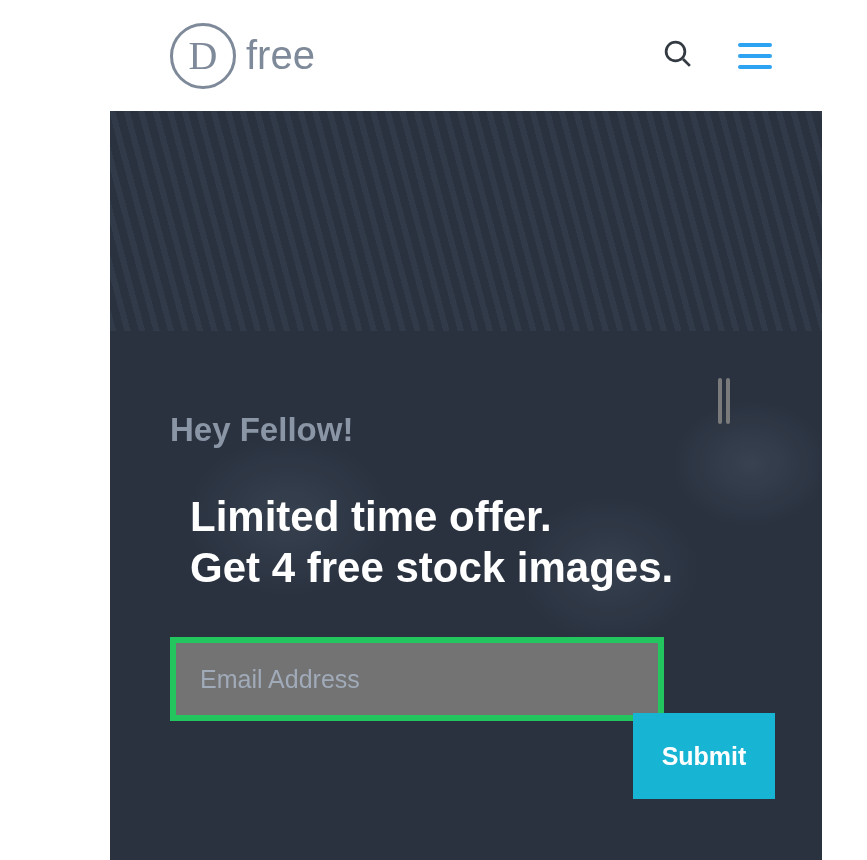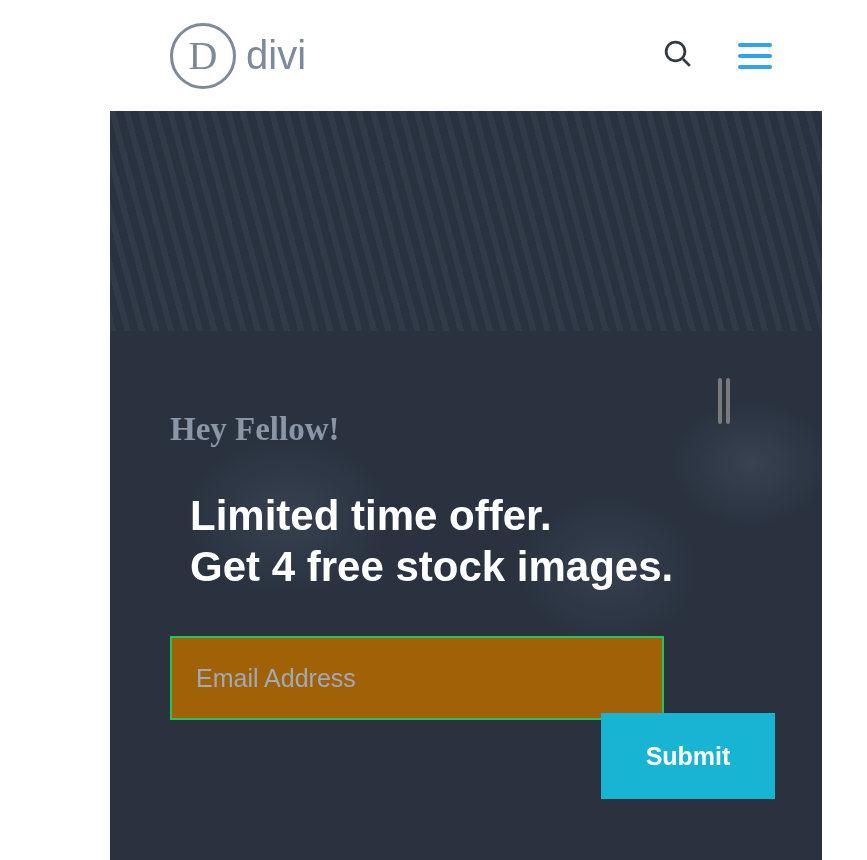--- a/index.html
+++ b/index.html
@@ -133,53 +133,52 @@
     .content-inner {
       position: relative;
       z-index: 1;
     }
     
     .subtitle {
       color: #8a95a5;
       font-size: 33px;
       font-weight: 600;
       margin-bottom: 42px;
-      font-family: Liberation Serif, serif;
     }
     
     .title {
       color: #ffffff;
       font-size: 42px;
       font-weight: 600;
       line-height: 1.22;
       margin-bottom: 44px;
       margin-left: 20px;
     }
     
     .email-input {
       width: 494px;
       height: 84px;
-      background: #a16207;
-      border: 2px solid #22c55e;
+      background: #737373;
+      border: 6px solid #22c55e;
       color: #ffffff;
       font-size: 25px;
       padding: 0 24px;
       outline: none;
       font-family: inherit;
     }
     
     .email-input::placeholder {
       color: #a0aab8;
     }
     
     .submit-button {
       position: absolute;
       right: 47px;
       bottom: 62px;
-      width: 174px;
+      width: 142px;
       height: 86px;
       background: #17b4d4;
       border: none;
       color: #ffffff;
       font-size: 25px;
       font-weight: 700;
       cursor: pointer;
       font-family: inherit;
       z-index: 2;
     }
@@ -202,21 +201,21 @@
       border-radius: 2px;
     }
   </style>
 </head>
 <body>
 
 <div class="page-wrapper">
   <div class="header">
     <div class="logo">
       <div class="logo-circle">D</div>
-      <div class="logo-text">divi</div>
+      <div class="logo-text">free</div>
     </div>
     <div class="header-actions">
       <div class="search-icon">
         <svg viewBox="0 0 24 24" fill="none" stroke="#333a42" stroke-width="2.2">
           <circle cx="10" cy="10" r="7.5"></circle>
           <line x1="16" y1="16" x2="21.5" y2="21.5"></line>
         </svg>
       </div>
       <div class="hamburger">
         <span></span>

